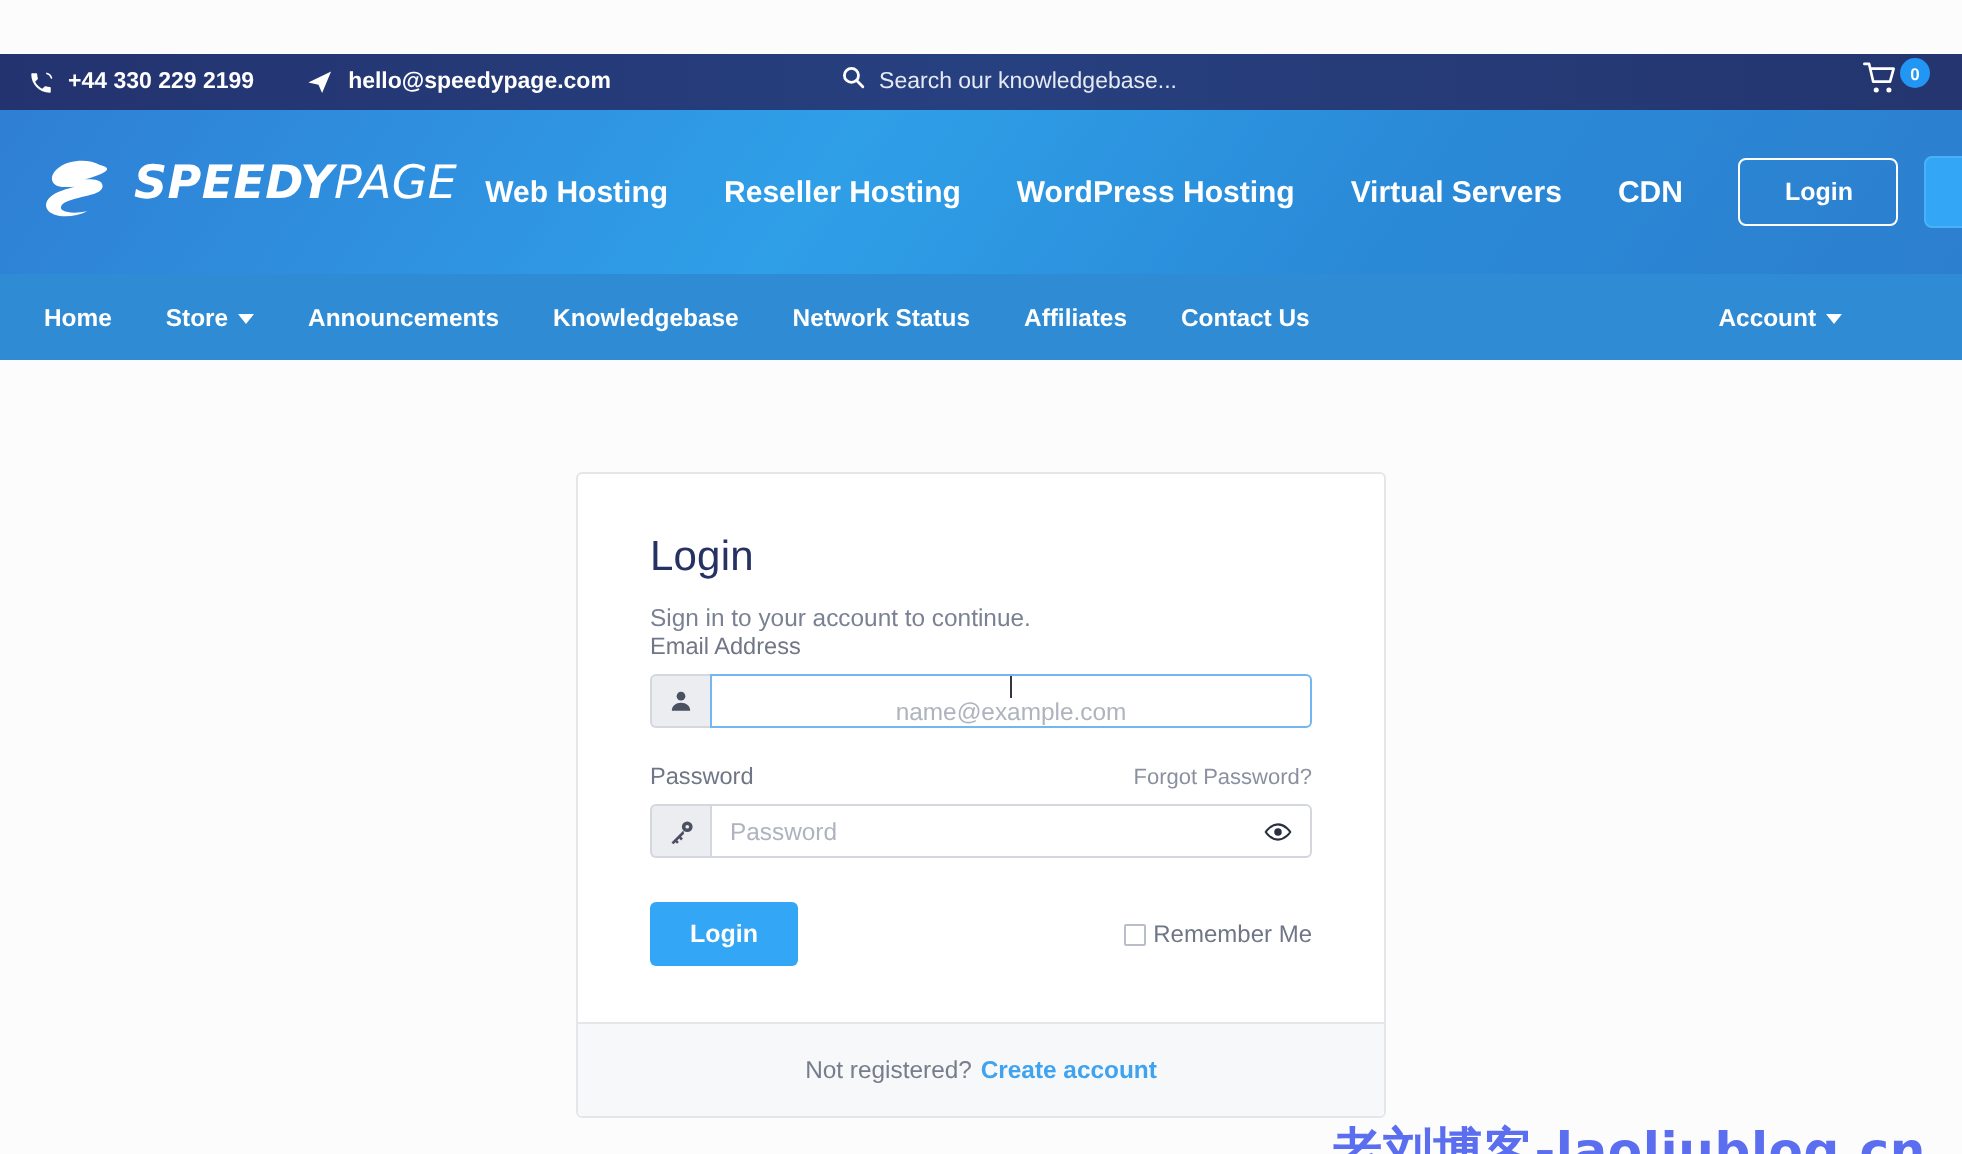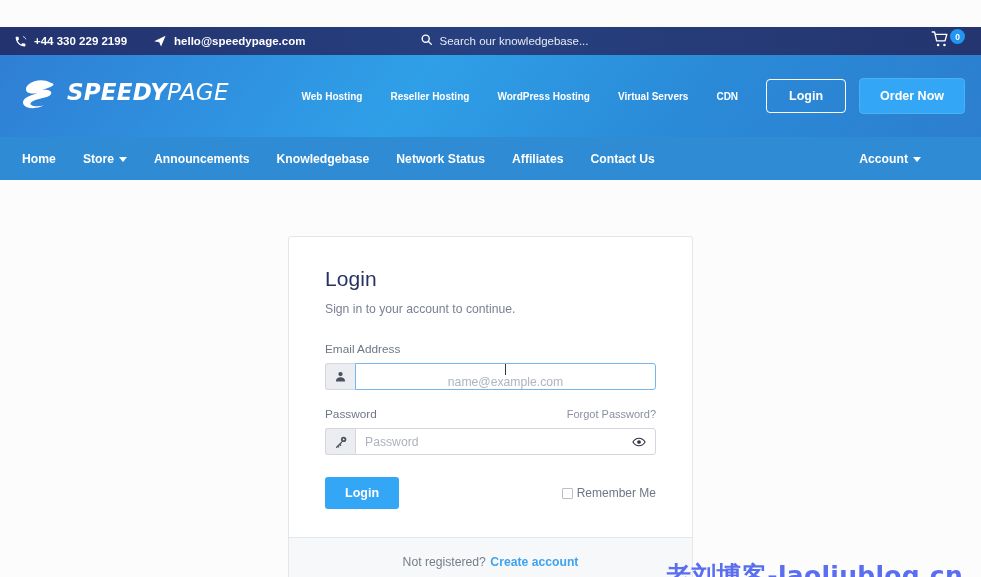--- a/index.html
+++ b/index.html
@@ -49,21 +49,21 @@
   .logo { display: flex; align-items: flex-start; gap: 13px; }
   .logo-text {
     font-size: 23px; color: #fff; letter-spacing: .2px;
     font-family: "DejaVu Sans", sans-serif;
   }
   .logo-text .b { font-weight: bold; font-style: italic; }
   .logo-text .l { font-weight: normal; font-style: italic; }
 
   .mainnav { margin-left: auto; display: flex; align-items: center; gap: 0; }
   .mainnav a {
-    color: #ffffff; font-size: 10px; font-weight: bold;
+    color: #ffffff; font-size: 15px; font-weight: bold;
     text-decoration: none; padding: 0 14px; white-space: nowrap;
   }
   .btn-login-top {
     margin-left: 14px;
     border: 1.6px solid #ffffff; border-radius: 4px;
     color: #fff; font-size: 12.5px; font-weight: bold;
     padding: 9px 22px; background: transparent; white-space: nowrap;
   }
   .btn-order {
     margin-left: 13px;
@@ -94,21 +94,21 @@
   .card {
     position: absolute; left: 288px; top: 56px;
     width: 405px; background: #ffffff;
     border: 1px solid #e4e6ea; border-radius: 3px;
   }
   .card-body { padding: 30px 36px 28px 36px; }
   .card-title {
     font-size: 21px; color: #263262; font-weight: normal;
     letter-spacing: .1px; margin-bottom: 11px;
   }
-  .card-sub { font-size: 12.2px; color: #7a8194; margin-bottom: 26px; }
+  .card-sub { font-size: 12.2px; color: #7a8194; }
 
   .field-label { font-size: 11.8px; color: #6f7686; margin-bottom: 7px; }
   .label-row { display: flex; align-items: baseline; justify-content: space-between; }
   .forgot { font-size: 11px; color: #8a90a0; text-decoration: none; }
 
   .input-group { display: flex; align-items: stretch; height: 27px; margin-bottom: 17px; }
   .input-addon {
     width: 30px; background: #ecedf0;
     border: 1px solid #d4d7de; border-right: none;
     border-radius: 3px 0 0 3px;

